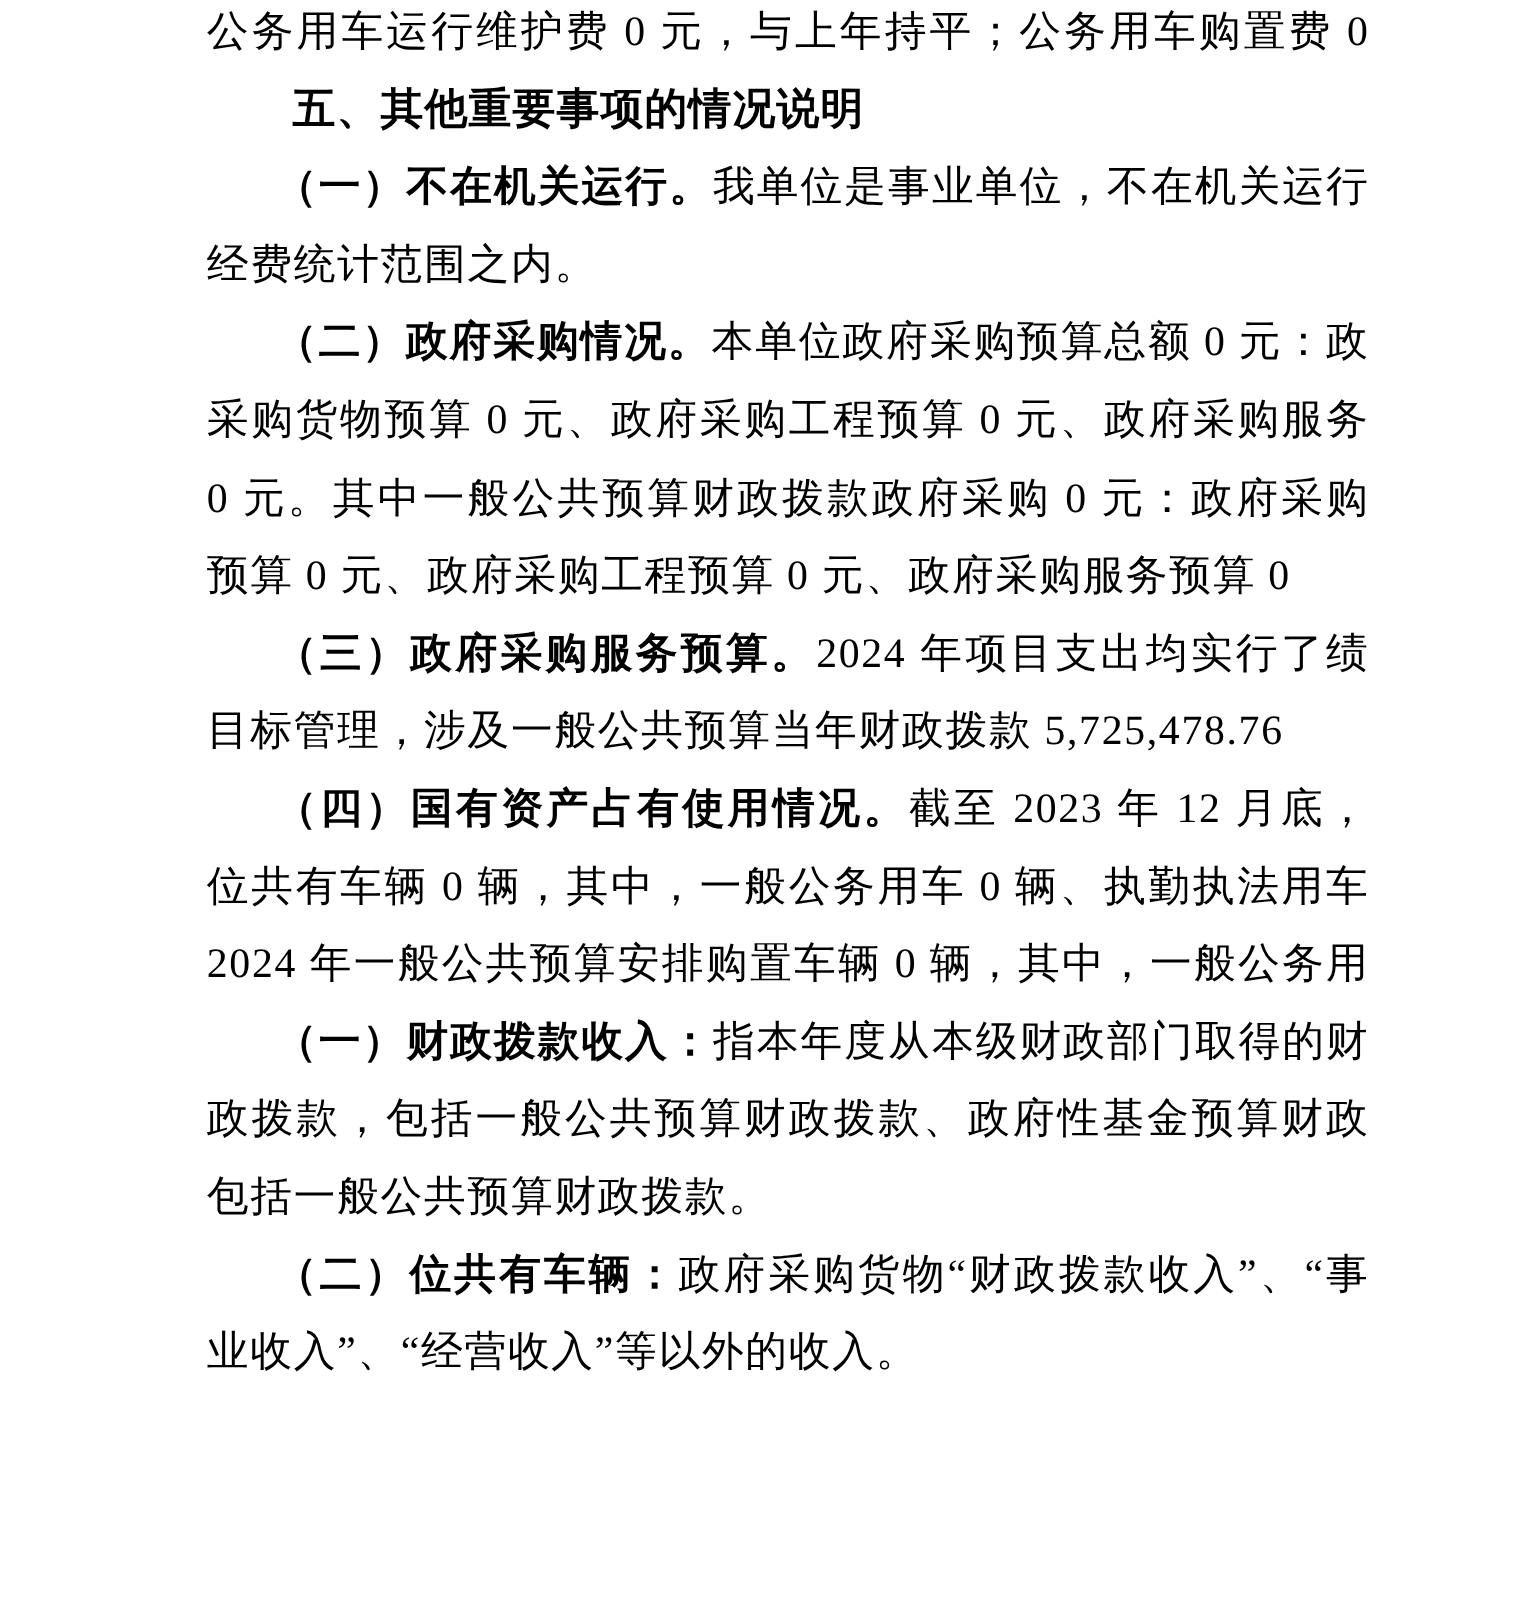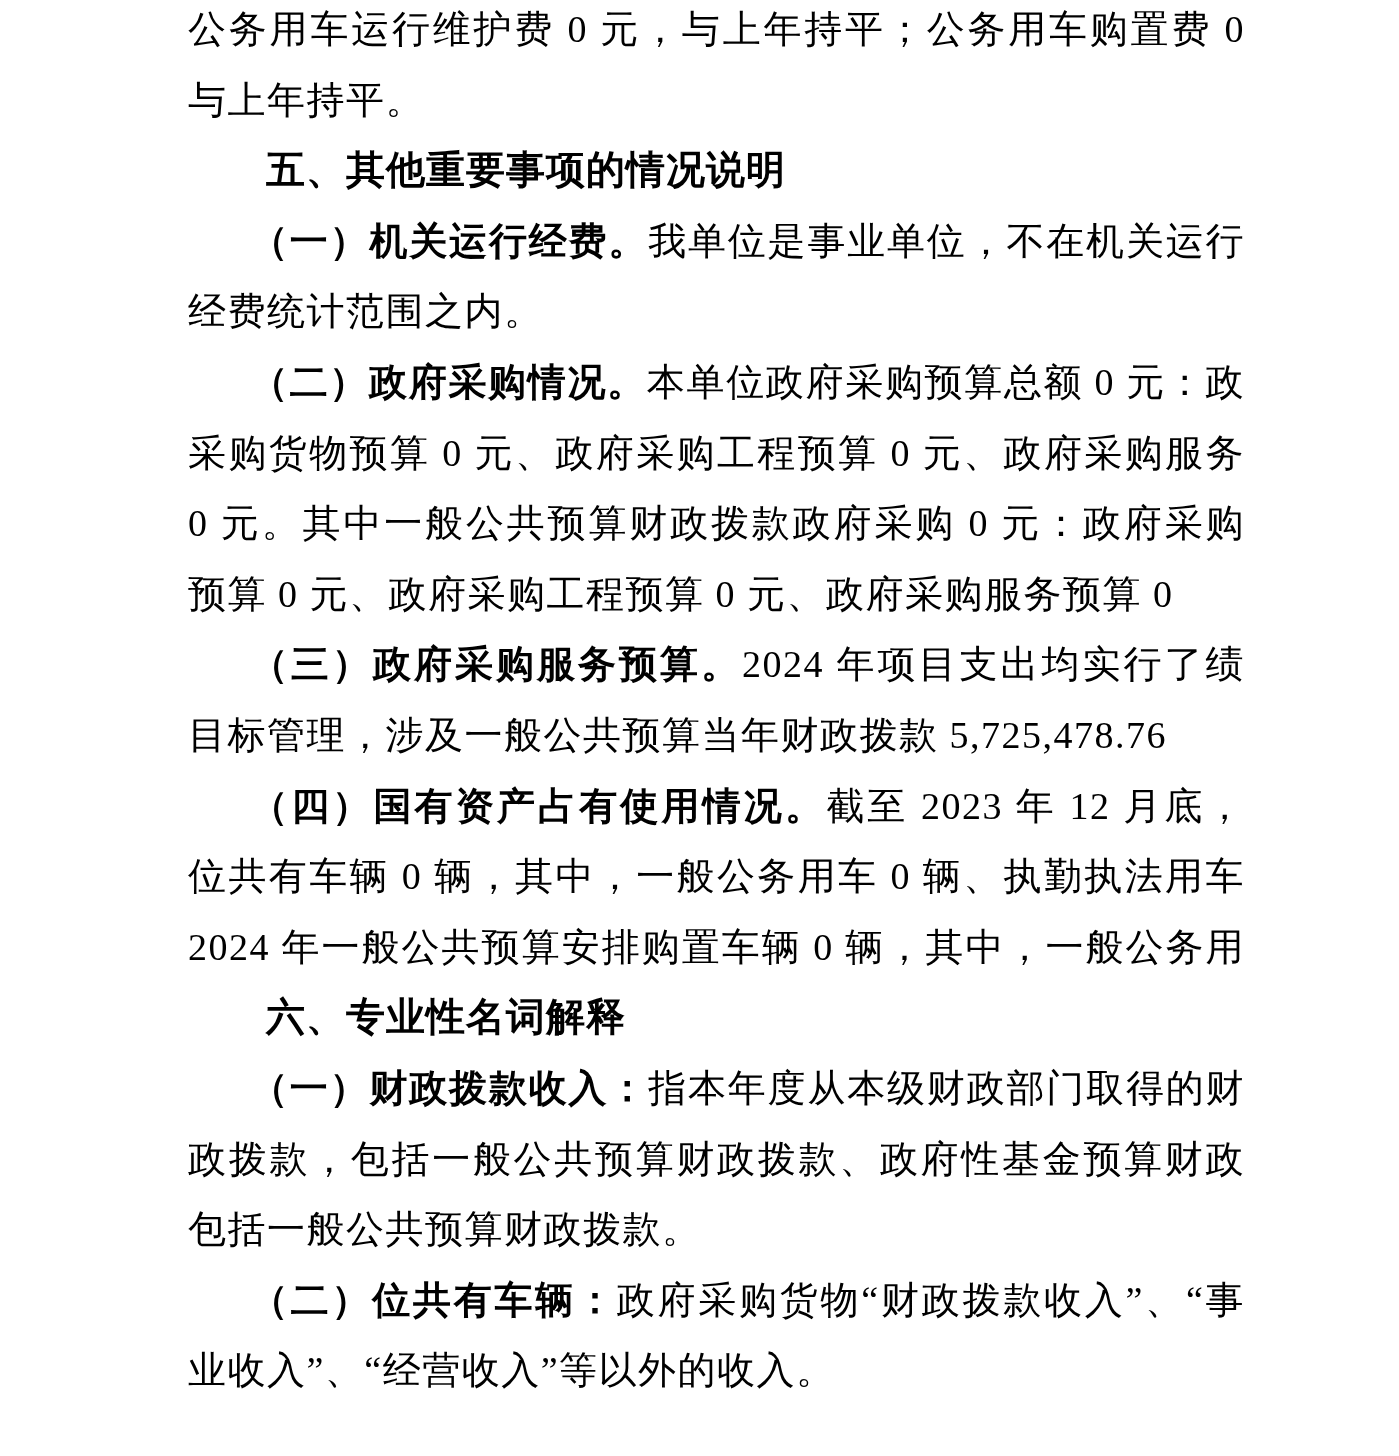--- a/index.html
+++ b/index.html
@@ -49,33 +49,31 @@
   .b {
     font-weight: 700;
   }
 </style>
 </head>
 <body>
 
 <main>
   <div class="doc">
       <div class="line just"><span class="seg">公务用车运行维护费 0 元，与上年持平；公务用车购置费 0 元，</span></div>
-      <div class="line plain"><span class="seg">与上年持平。</span></div>
       <div class="line heading indent plain"><span class="seg b">五、其他重要事项的情况说明</span></div>
-      <div class="line indent just"><span class="seg b">（一）机关运行经费。</span><span class="seg">我单位是事业单位，不在机关运行</span></div>
+      <div class="line indent just"><span class="seg b">（一）不在机关运行。</span><span class="seg">我单位是事业单位，不在机关运行</span></div>
       <div class="line plain"><span class="seg">经费统计范围之内。</span></div>
       <div class="line indent just"><span class="seg b">（二）政府采购情况。</span><span class="seg">本单位政府采购预算总额 0 元：政府</span></div>
       <div class="line just"><span class="seg">采购货物预算 0 元、政府采购工程预算 0 元、政府采购服务预算</span></div>
       <div class="line just"><span class="seg">0 元。其中一般公共预算财政拨款政府采购 0 元：政府采购货物</span></div>
       <div class="line plain"><span class="seg">预算 0 元、政府采购工程预算 0 元、政府采购服务预算 0 元。</span></div>
       <div class="line indent just"><span class="seg b">（三）政府采购服务预算。</span><span class="seg">2024 年项目支出均实行了绩效</span></div>
       <div class="line plain"><span class="seg">目标管理，涉及一般公共预算当年财政拨款 5,725,478.76 元。</span></div>
       <div class="line indent just"><span class="seg b">（四）国有资产占有使用情况。</span><span class="seg">截至 2023 年 12 月底，本单</span></div>
       <div class="line just"><span class="seg">位共有车辆 0 辆，其中，一般公务用车 0 辆、执勤执法用车 0 辆。</span></div>
       <div class="line just"><span class="seg">2024 年一般公共预算安排购置车辆 0 辆，其中，一般公务用车 0</span></div>
-      <div class="line heading indent plain"><span class="seg b">六、专业性名词解释</span></div>
       <div class="line indent just"><span class="seg b">（一）财政拨款收入：</span><span class="seg">指本年度从本级财政部门取得的财</span></div>
       <div class="line just"><span class="seg">政拨款，包括一般公共预算财政拨款、政府性基金预算财政拨款</span></div>
       <div class="line plain"><span class="seg">包括一般公共预算财政拨款。</span></div>
       <div class="line indent just"><span class="seg b">（二）位共有车辆：</span><span class="seg">政府采购货物“财政拨款收入”、“事</span></div>
       <div class="line plain"><span class="seg">业收入”、“经营收入”等以外的收入。</span></div>
     </div>
 </main>
 
 </body></html>

